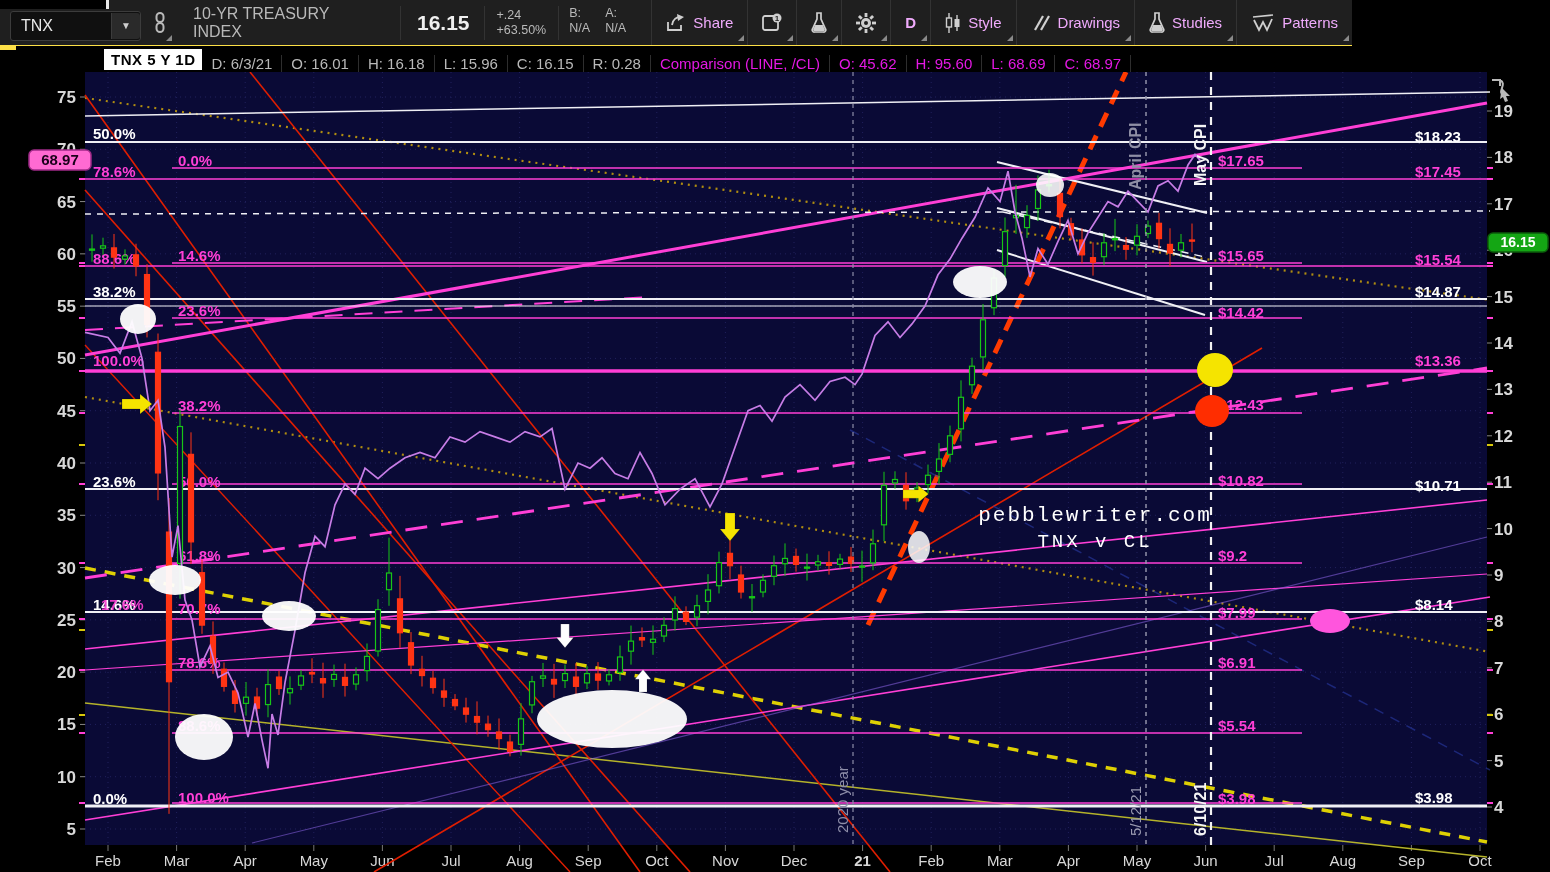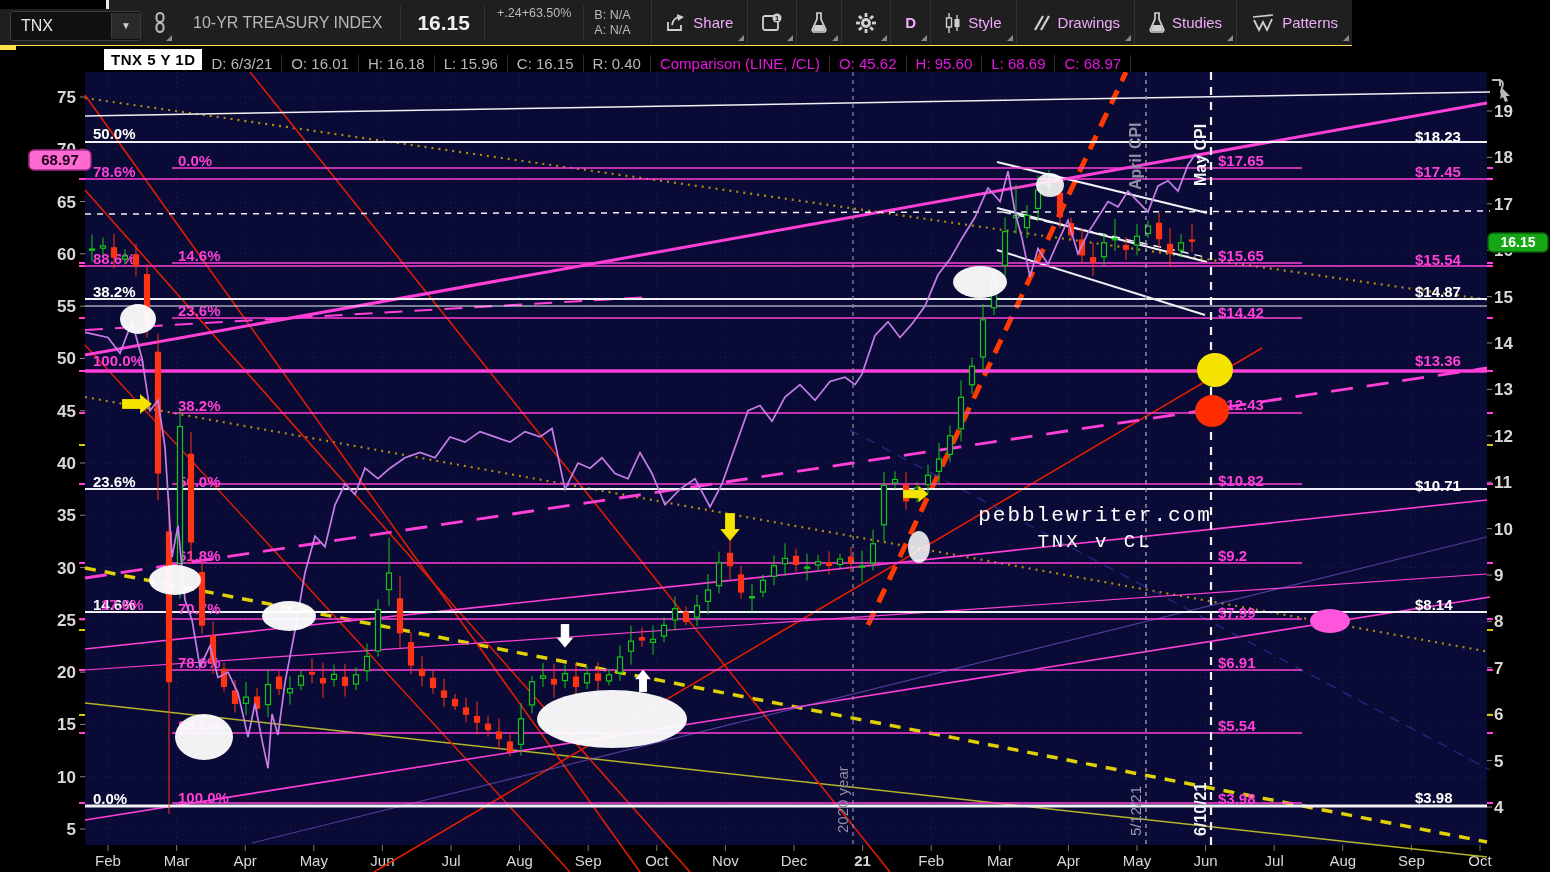--- a/index.html
+++ b/index.html
@@ -8,22 +8,22 @@
   .mini-black{position:absolute;left:0;top:0;width:106px;height:9px;background:#000;border-right:3px solid #e8e8e8;}
   .symwell{margin-left:10px;margin-top:6px;display:flex;align-items:center;background:#101010;border:1px solid #3c3c3c;border-radius:3px;height:28px;}
   .syminput{width:90px;padding-left:10px;color:#e8e8e8;font-size:16px;}
   .symarrow{width:28px;height:26px;background:#2a2a2a;border-left:1px solid #3c3c3c;border-radius:0 3px 3px 0;display:flex;align-items:center;justify-content:center;color:#cfcfcf;font-size:10px;}
   .toolbtn{position:relative;height:45px;display:flex;align-items:center;gap:7px;padding:0 14px;color:#f0abfc;font-size:15px;border-left:1px solid #333;cursor:default;}
   .toolbtn svg{display:block}
   .corner{position:absolute;right:3px;bottom:4px;width:0;height:0;border-left:6px solid transparent;border-bottom:6px solid #8a8a8a;}
   .lgroup{display:flex;align-items:center;height:45px;}
   .desc{color:#b9b9b9;font-size:16px;padding:0 18px;}
   .big{color:#efefef;font-size:21px;font-weight:bold;padding-right:14px;}
-  .chg{display:flex;flex-direction:row;font-size:12.5px;color:#b9b9b9;line-height:15px;padding:0 12px;border-left:1px solid #333;height:34px;justify-content:center;}
-  .ba{display:flex;flex-direction:column;font-size:12.5px;color:#b9b9b9;line-height:15px;padding:0 10px;border-left:1px solid #333;height:34px;justify-content:center;}
+  .chg{display:flex;flex-direction:column;font-size:12.5px;color:#b9b9b9;line-height:15px;padding:0 12px;border-left:1px solid #333;height:34px;justify-content:center;}
+  .ba{display:flex;flex-direction:row;font-size:12.5px;color:#b9b9b9;line-height:15px;padding:0 10px;border-left:1px solid #333;height:34px;justify-content:center;}
   .rgroup{margin-left:auto;display:flex;height:45px;}
   .ohlcbar{position:absolute;left:16px;top:46px;width:1550px;height:26px;background:#000;display:flex;align-items:center;font-size:15px;}
   .chip{background:#fff;color:#000;font-weight:bold;padding:2px 7px;margin-left:88px;letter-spacing:.5px;}
   .seg{color:#b9b9b9;padding:0 9px;border-right:1px solid #2e2e2e;}
   .magseg{color:#e318e3;padding:0 9px;border-right:1px solid #2e2e2e;}
   #chart{position:absolute;left:0;top:72px;}
   text{font-family:"Liberation Sans",sans-serif;}
   .wm{font-family:"Liberation Mono",monospace;}
 </style>
 </head>
@@ -156,21 +156,21 @@
 </div>
 
 <div class="ohlcbar">
   <span class="chip">TNX 5 Y 1D</span>
   <span id="ohlc-segments" style="display:flex;height:100%;align-items:flex-end;">
       <span class="seg">D: 6/3/21</span>
       <span class="seg">O: 16.01</span>
       <span class="seg">H: 16.18</span>
       <span class="seg">L: 15.96</span>
       <span class="seg">C: 16.15</span>
-      <span class="seg">R: 0.40</span>
+      <span class="seg">R: 0.28</span>
       <span class="magseg">Comparison (LINE, /CL)</span>
       <span class="magseg">O: 45.62</span>
       <span class="magseg">H: 95.60</span>
       <span class="magseg">L: 68.69</span>
       <span class="magseg">C: 68.97</span>
     </span>
 </div>
 
 <svg id="chart" width="1550" height="800" viewBox="0 72 1550 800">
     <rect x="0" y="72" width="1550" height="800" fill="#000"></rect>

